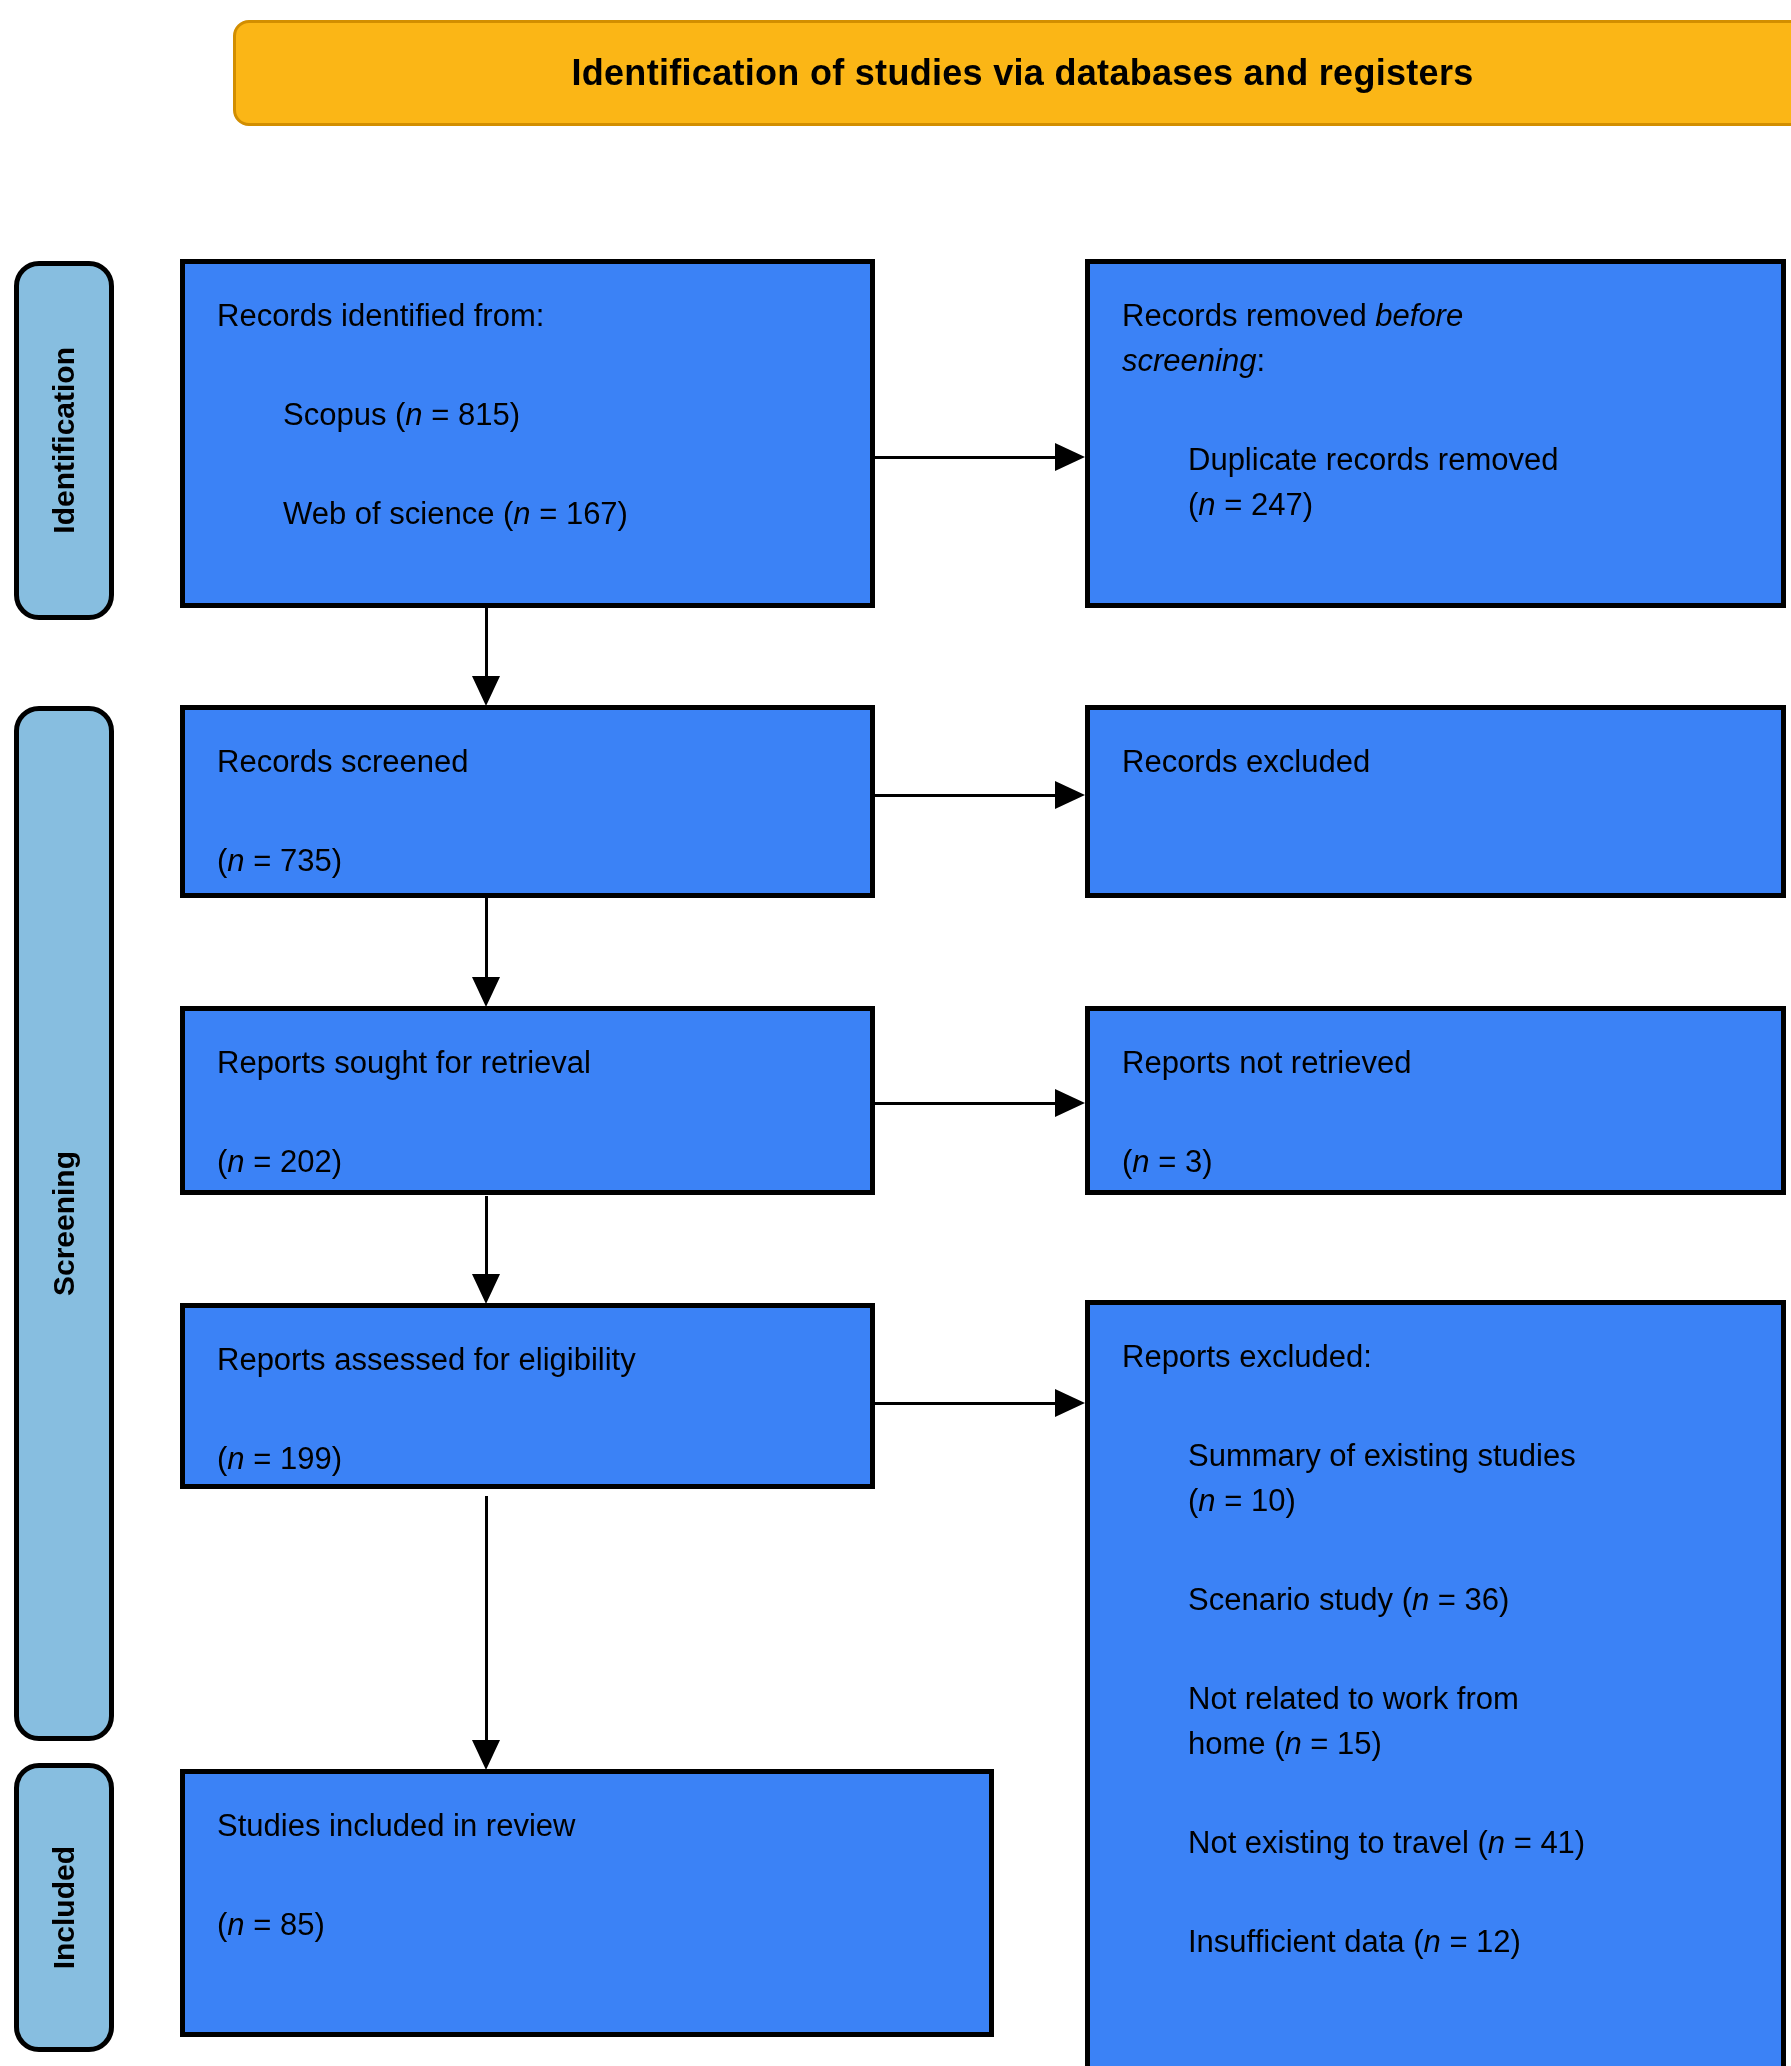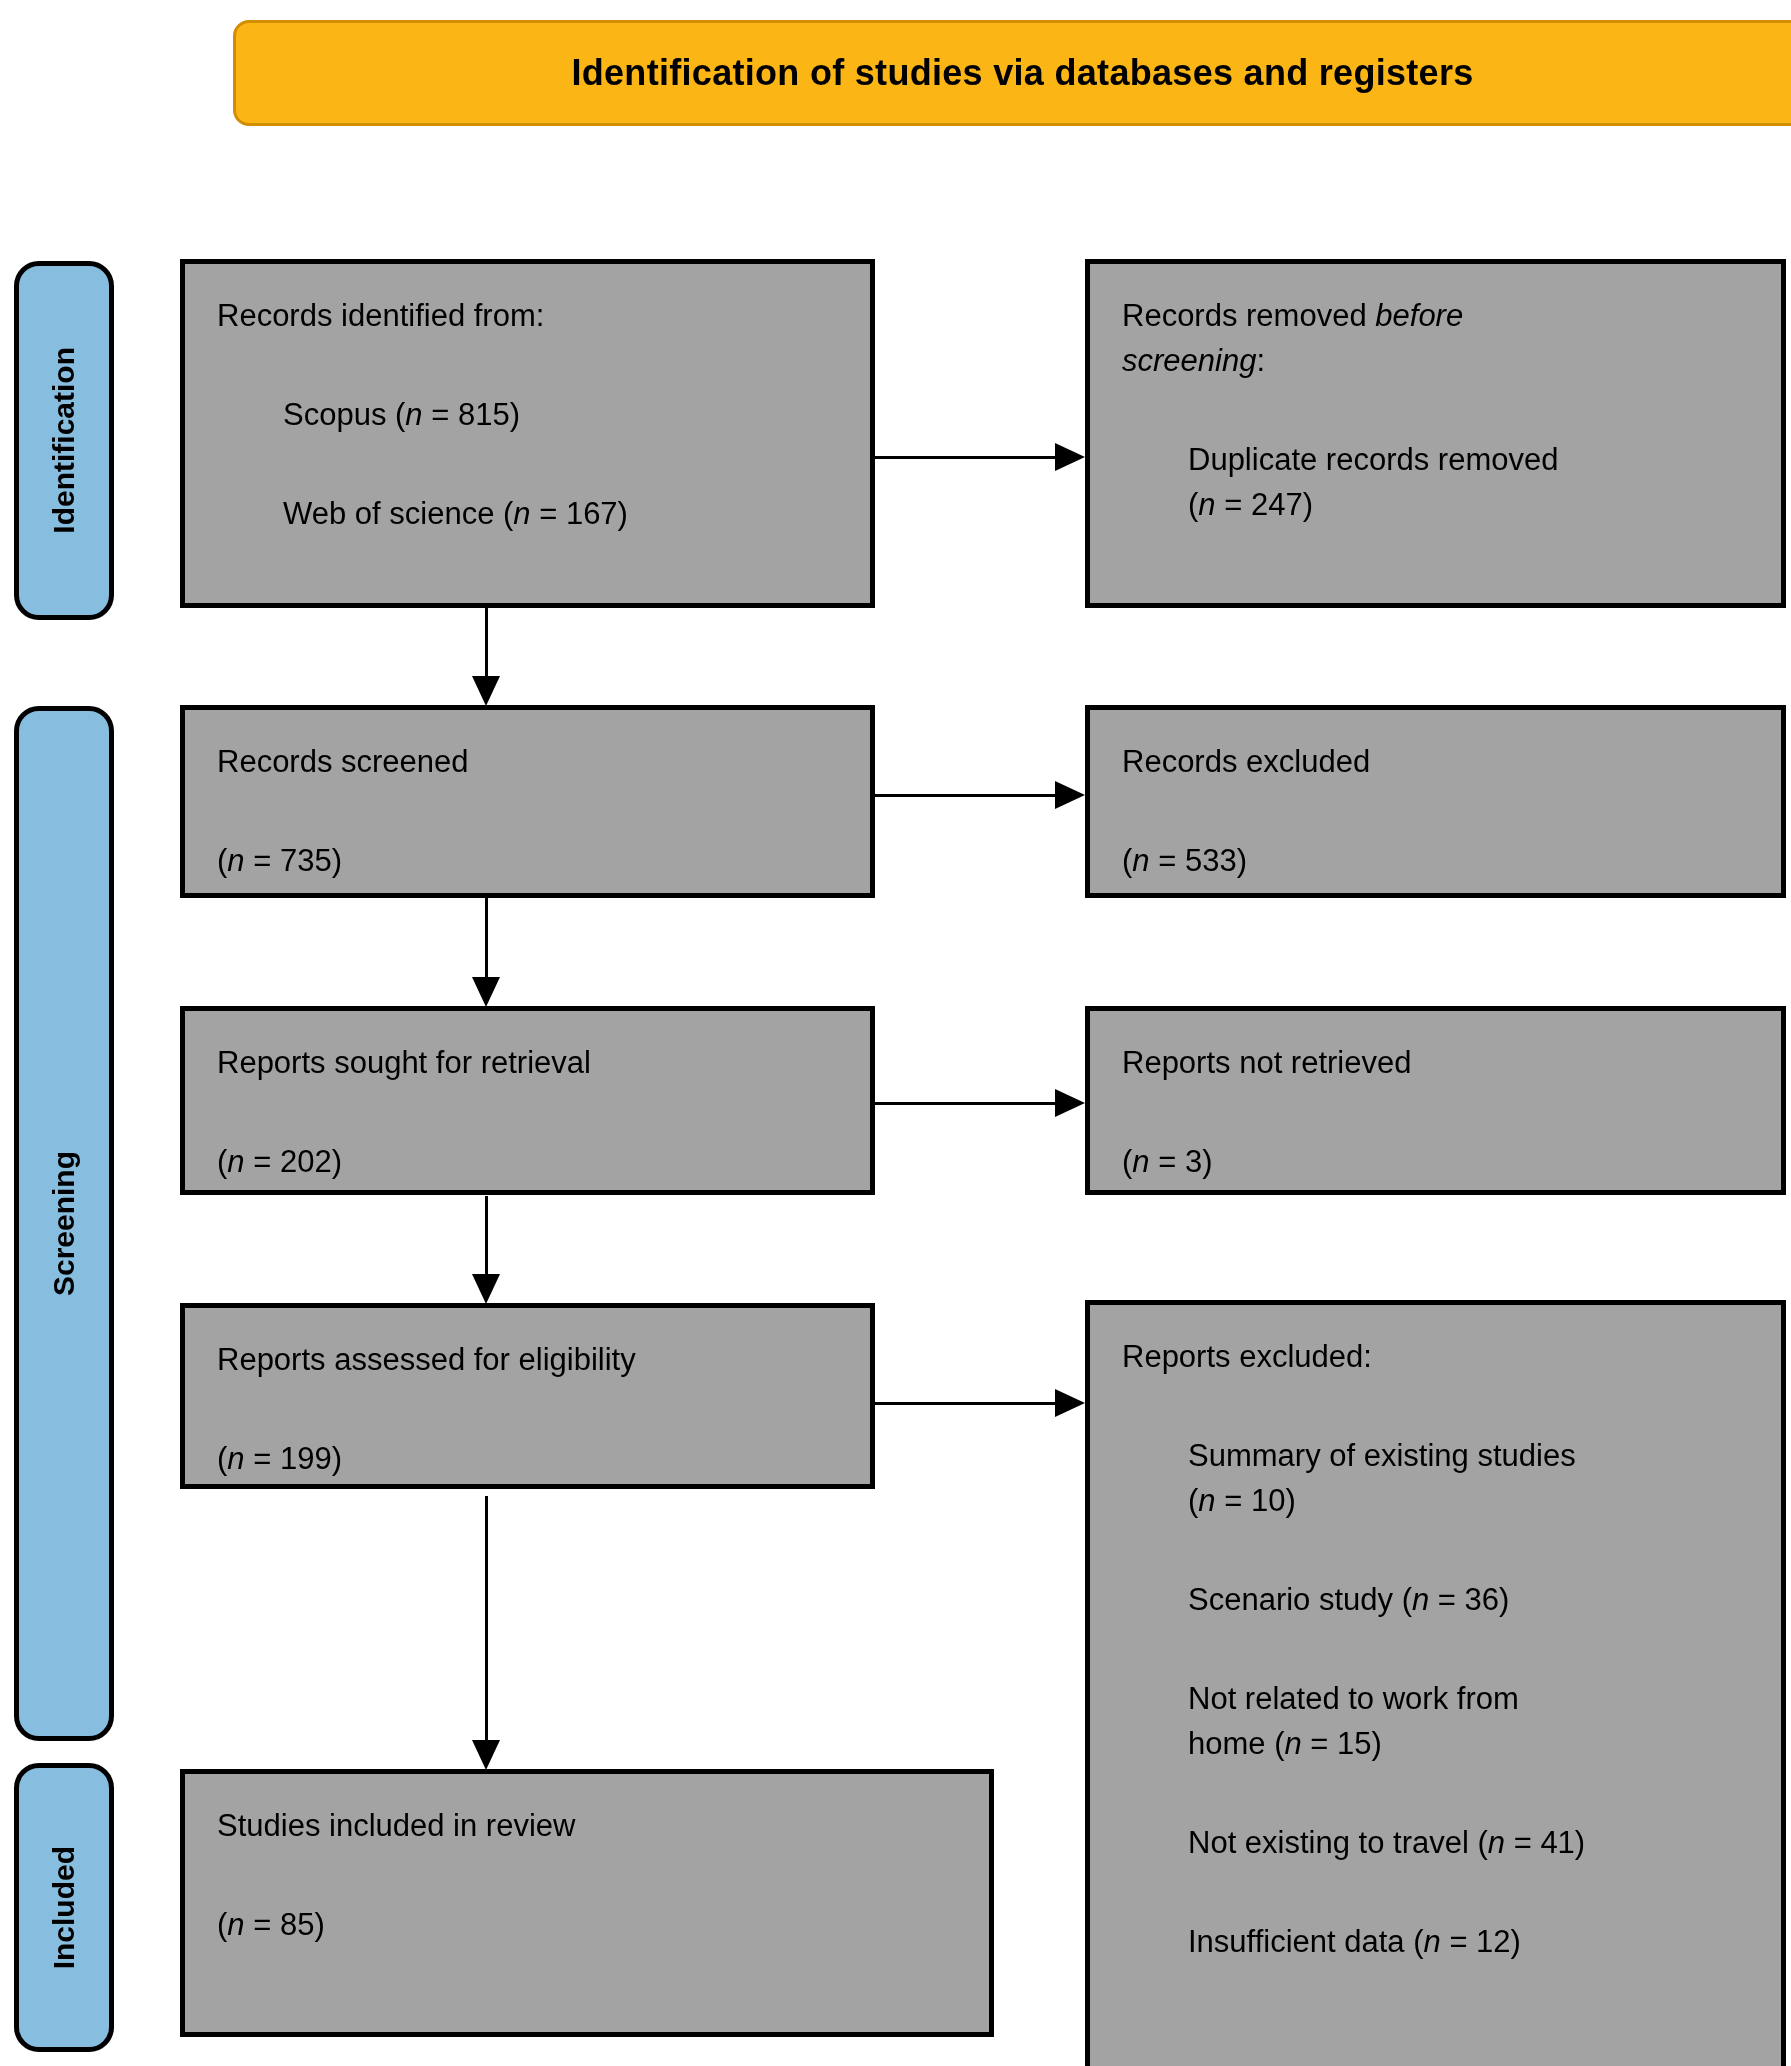--- a/index.html
+++ b/index.html
@@ -16,21 +16,21 @@
   .stage{
     position:absolute;display:flex;align-items:center;justify-content:center;
     background:var(--stage_fill);border:5.4px solid var(--box_border);
     border-radius:25px;box-sizing:border-box;
   }
   .stage-text{
     writing-mode:vertical-rl;transform:rotate(180deg);
     font-weight:bold;font-size:30px;white-space:nowrap;
   }
   .box{
-    position:absolute;background:#a3a3a3;border:5.4px solid var(--box_border);
+    position:absolute;background:#3b82f6;border:5.4px solid var(--box_border);
     box-sizing:border-box;padding:30px 32px;font-size:31px;line-height:1.45;
   }
   .line{white-space:normal;}
   .line + .line{margin-top:54px;}
   .line.ind{padding-left:66px;}
   .it{font-style:italic;text-align:center;}
   .vline{position:absolute;width:3.2px;background:var(--connector);}
   .hline{position:absolute;height:3.2px;background:var(--connector);}
   .head-down{
     position:absolute;width:0;height:0;
@@ -81,21 +81,20 @@
       <div class="line"><span>Studies included in review</span></div>
       <div class="line"><span>(</span><span class="it">n</span><span> = 85)</span></div>
     </div>
 
   <div class="box" style="left:1085px;top:259px;width:701px;height:349px;">
       <div class="line"><span>Records removed </span><span class="it">before</span><br><span class="it">screening</span><span>:</span></div>
       <div class="line ind"><span>Duplicate records removed</span><br><span>(</span><span class="it">n</span><span> = 247)</span></div>
     </div>
   <div class="box" style="left:1085px;top:705px;width:701px;height:193px;">
       <div class="line"><span>Records excluded</span></div>
-      <div class="line"><span>(</span><span class="it">n</span><span> = 533)</span></div>
     </div>
   <div class="box" style="left:1085px;top:1006px;width:701px;height:189px;">
       <div class="line"><span>Reports not retrieved</span></div>
       <div class="line"><span>(</span><span class="it">n</span><span> = 3)</span></div>
     </div>
   <div class="box" style="left:1085px;top:1300px;width:701px;height:932px;">
       <div class="line"><span>Reports excluded:</span></div>
       <div class="line ind"><span>Summary of existing studies</span><br><span>(</span><span class="it">n</span><span> = 10)</span></div>
       <div class="line ind"><span>Scenario study (</span><span class="it">n</span><span> = 36)</span></div>
       <div class="line ind"><span>Not related to work from</span><br><span>home (</span><span class="it">n</span><span> = 15)</span></div>

